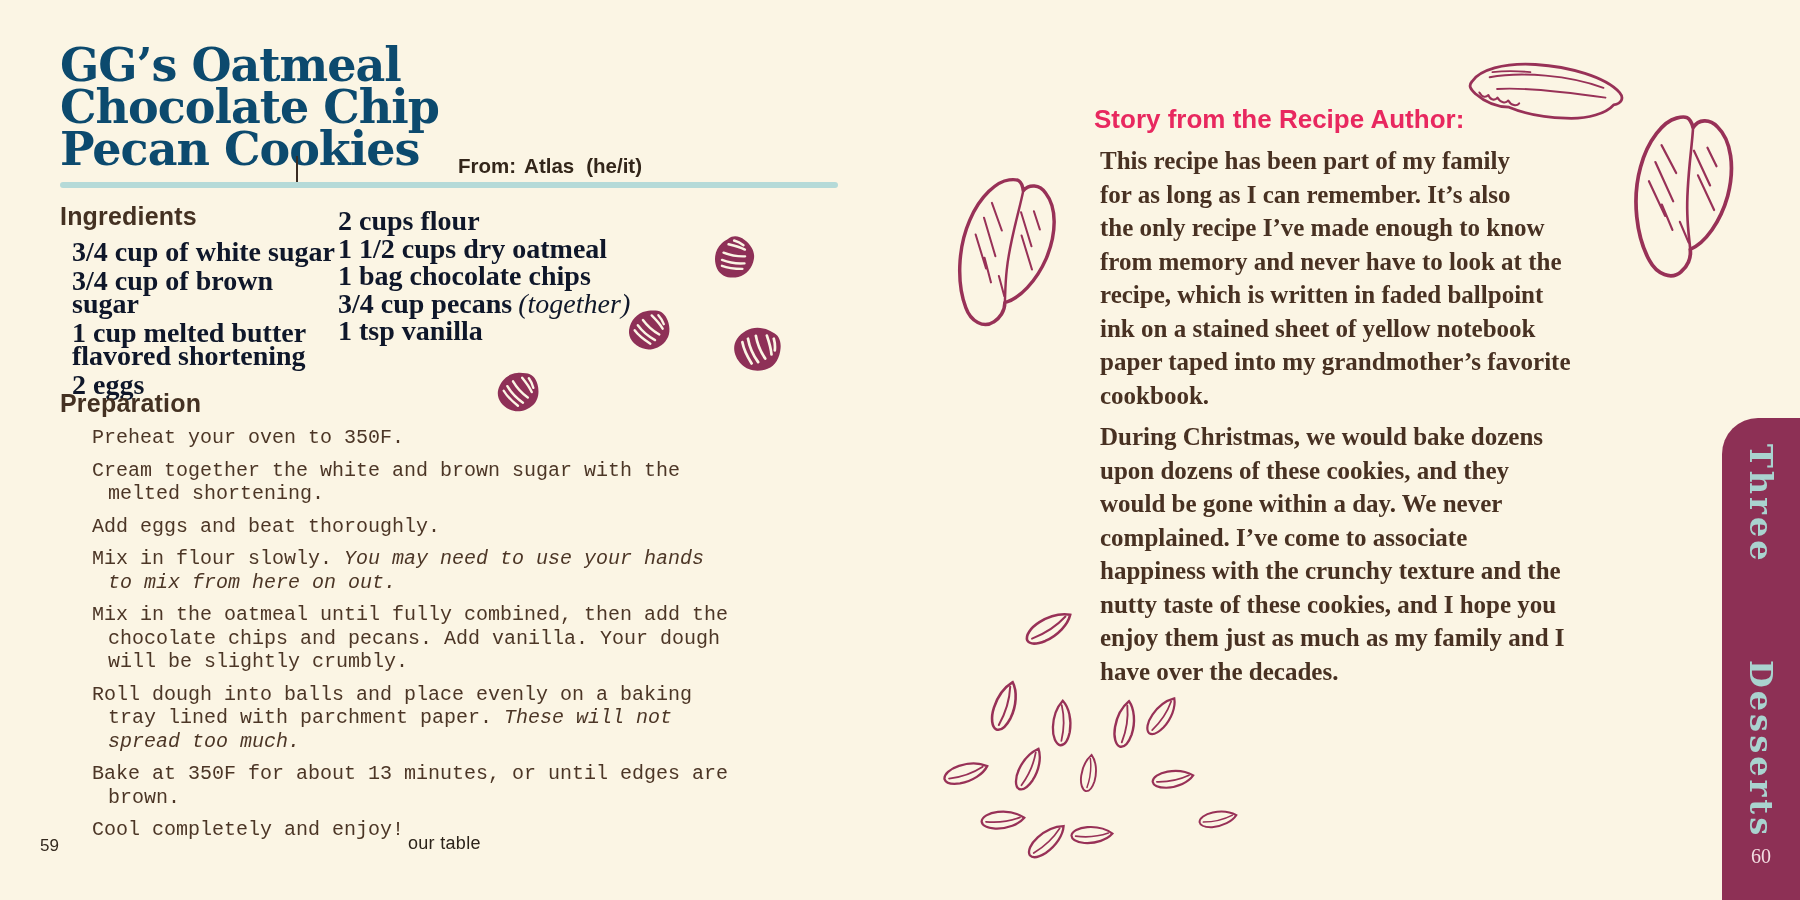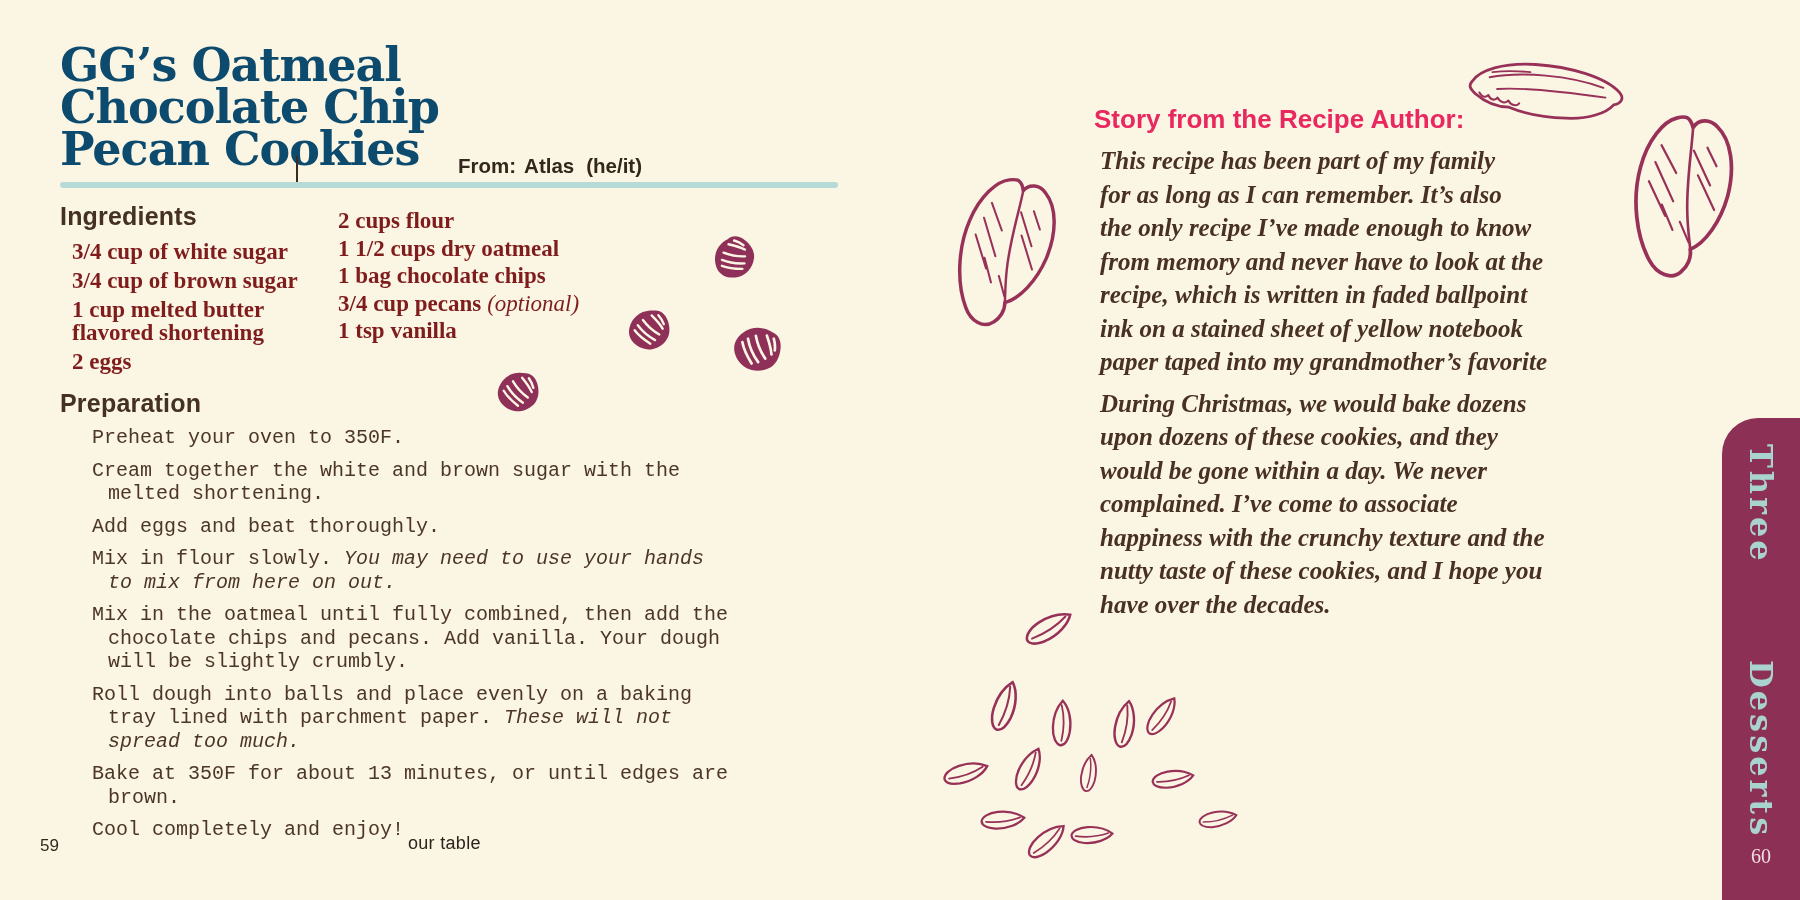--- a/index.html
+++ b/index.html
@@ -21,40 +21,40 @@
     left:458px;top:154px;font-size:20.5px;font-weight:700;color:#33261a;white-space:nowrap;
   }
   .byline .pronouns{margin-left:12px;}
   .byline .label{margin-right:8px;}
   .divider-rule{left:60px;top:182px;width:778px;height:6px;background:#b5dad8;border-radius:3px;}
   .section-heading{
     font-size:25px;font-weight:600;color:#443122;letter-spacing:.2px;white-space:nowrap;
   }
   .ingredients-heading{left:60px;top:202px;}
   .preparation-heading{left:60px;top:389px;}
-  .ing-col{font-family:"Liberation Serif", serif;font-weight:700;font-size:23px;
-    line-height:23px;color:#7f1d1d;}
+  .ing-col{font-family:"Liberation Serif", serif;font-weight:700;font-size:28px;
+    line-height:23px;color:#0f172a;}
   .ing-col-1{left:72px;top:240px;width:272px;}
   .ing-col-2{left:338px;top:209px;width:330px;}
   .ing-item{margin-bottom:6px;}
   .ing-col-2 .ing-item{margin-bottom:4.5px;}
   .ing-note{font-style:italic;font-weight:400;margin-left:6px;}
   .ing-note:empty{display:none;}
   .prep-steps{left:92px;top:426px;width:645px;
     font-family:Liberation Mono, monospace;font-size:20px;line-height:23.5px;color:#4c3626;}
   .prep-step{margin-bottom:9px;padding-left:16px;text-indent:-16px;}
   .step-note{font-style:italic;}
   .step-note:empty{display:none;}
   .page-num-left{left:40px;top:836px;font-size:17px;color:#33291e;}
   .book-title{left:408px;top:833px;font-size:18px;font-weight:500;color:#2c231a;letter-spacing:.3px;}
   
   .story-heading{left:1094px;top:104px;font-size:26px;font-weight:700;color:#e8285f;white-space:nowrap;}
   .story{left:1100px;top:144px;
     font-family:"Liberation Serif", serif;font-weight:700;font-size:25px;
-    line-height:33.5px;color:#483122;font-style:italic;}
+    line-height:33.5px;color:#483122;}
   .story .line{white-space:nowrap;}
   .story .para2{margin-top:8px;}
   
   .chapter-tab{right:0;top:418px;width:78px;height:482px;background:#8d3055;
     border-radius:36px 0 0 0;}
   .tab-label{
     position:absolute;writing-mode:vertical-rl;
     font-family:"DejaVu Serif", serif;font-weight:700;
     font-size:32px;letter-spacing:3px;color:#a9d3cf;white-space:nowrap;
   }
@@ -111,21 +111,21 @@
   <div class="ing-item">3/4 cup of white sugar</div>
   <div class="ing-item">3/4 cup of brown sugar</div>
   <div class="ing-item">1 cup melted butter flavored shortening</div>
   <div class="ing-item">2 eggs</div>
 </div>
 
 <div class="abs ing-col ing-col-2">
   <div class="ing-item"><span>2 cups flour</span></div>
   <div class="ing-item"><span>1 1/2 cups dry oatmeal</span></div>
   <div class="ing-item"><span>1 bag chocolate chips</span></div>
-  <div class="ing-item"><span>3/4 cup pecans</span><span class="ing-note">(optional)</span></div>
+  <div class="ing-item"><span>3/4 cup pecans</span><span class="ing-note">(together)</span></div>
   <div class="ing-item"><span>1 tsp vanilla</span></div>
 </div>
 
 <div class="abs section-heading preparation-heading">Preparation</div>
 
 <div class="abs prep-steps">
   <div class="prep-step"><span>Preheat your oven to 350F.</span></div>
   <div class="prep-step"><span>Cream together the white and brown sugar with the melted shortening.</span></div>
   <div class="prep-step"><span>Add eggs and beat thoroughly.</span></div>
   <div class="prep-step"><span>Mix in flour slowly. </span><span class="step-note">You may need to use your hands to mix from here on out.</span></div>
@@ -142,28 +142,30 @@
 
 <div class="abs story">
   <div class="para1">
     <div class="line">This recipe has been part of my family</div>
     <div class="line">for as long as I can remember. It’s also</div>
     <div class="line">the only recipe I’ve made enough to know</div>
     <div class="line">from memory and never have to look at the</div>
     <div class="line">recipe, which is written in faded ballpoint</div>
     <div class="line">ink on a stained sheet of yellow notebook</div>
     <div class="line">paper taped into my grandmother’s favorite</div>
+    <div class="line">cookbook.</div>
   </div>
   <div class="para2">
     <div class="line">During Christmas, we would bake dozens</div>
     <div class="line">upon dozens of these cookies, and they</div>
     <div class="line">would be gone within a day. We never</div>
     <div class="line">complained. I’ve come to associate</div>
     <div class="line">happiness with the crunchy texture and the</div>
     <div class="line">nutty taste of these cookies, and I hope you</div>
+    <div class="line">enjoy them just as much as my family and I</div>
     <div class="line">have over the decades.</div>
   </div>
 </div>
 
 <div class="abs chapter-tab">
   <span class="tab-label tab-chapter-number">Three</span>
   <span class="tab-label tab-chapter-name">Desserts</span>
   <span class="tab-page-number">60</span>
 </div>
 

